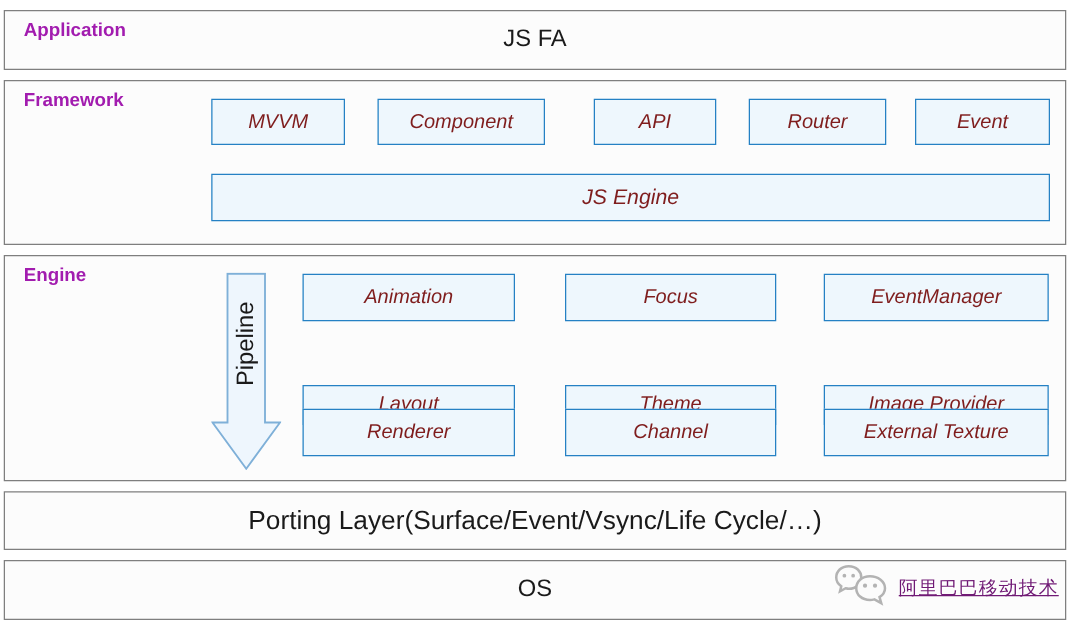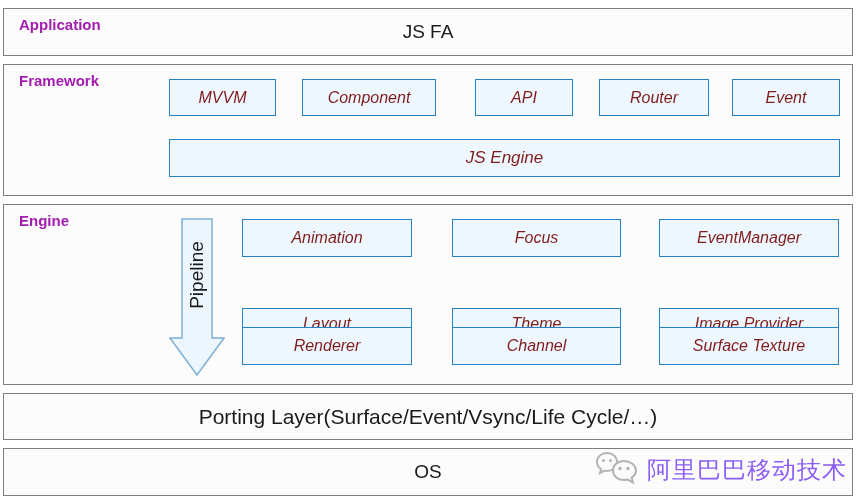--- a/index.html
+++ b/index.html
@@ -57,22 +57,22 @@
     transform:translate(-50%,-50%) rotate(-90deg);
     transform-origin:center;font-size:19px;color:#1a1a1a;white-space:nowrap;
   }
 
   
   .watermark{
     position:absolute;right:12px;top:450px;height:40px;
     display:flex;align-items:center;gap:8px;
   }
   .watermark-text{
-    font-size:24px;color:#8b5cf6;letter-spacing:1px;
-    text-shadow:1px 1px 0 #ffffff;white-space:nowrap;
+    font-size:15px;color:#701a75;letter-spacing:1px;
+    text-shadow:1px 1px 0 #ffffff;white-space:nowrap;text-decoration:underline;
   }
 </style>
 </head>
 <body>
 
 <div class="canvas">
 
   <div class="layer" id="layer-application">
     <div class="layer-label">Application</div>
     <div class="center-text">JS FA</div>
@@ -99,21 +99,21 @@
     <div class="bluebox col1 row1">Animation</div>
     <div class="bluebox col2 row1">Focus</div>
     <div class="bluebox col3 row1">EventManager</div>
 
     <div class="bluebox col1 row2">Layout</div>
     <div class="bluebox col2 row2">Theme</div>
     <div class="bluebox col3 row2">Image Provider</div>
 
     <div class="bluebox col1 row3">Renderer</div>
     <div class="bluebox col2 row3">Channel</div>
-    <div class="bluebox col3 row3">Surface Texture</div>
+    <div class="bluebox col3 row3">External Texture</div>
   </div>
 
   <div class="layer" id="layer-porting">
     <div class="center-text">Porting Layer(Surface/Event/Vsync/Life Cycle/…)</div>
   </div>
 
   <div class="layer" id="layer-os">
     <div class="center-text">OS</div>
   </div>
 

